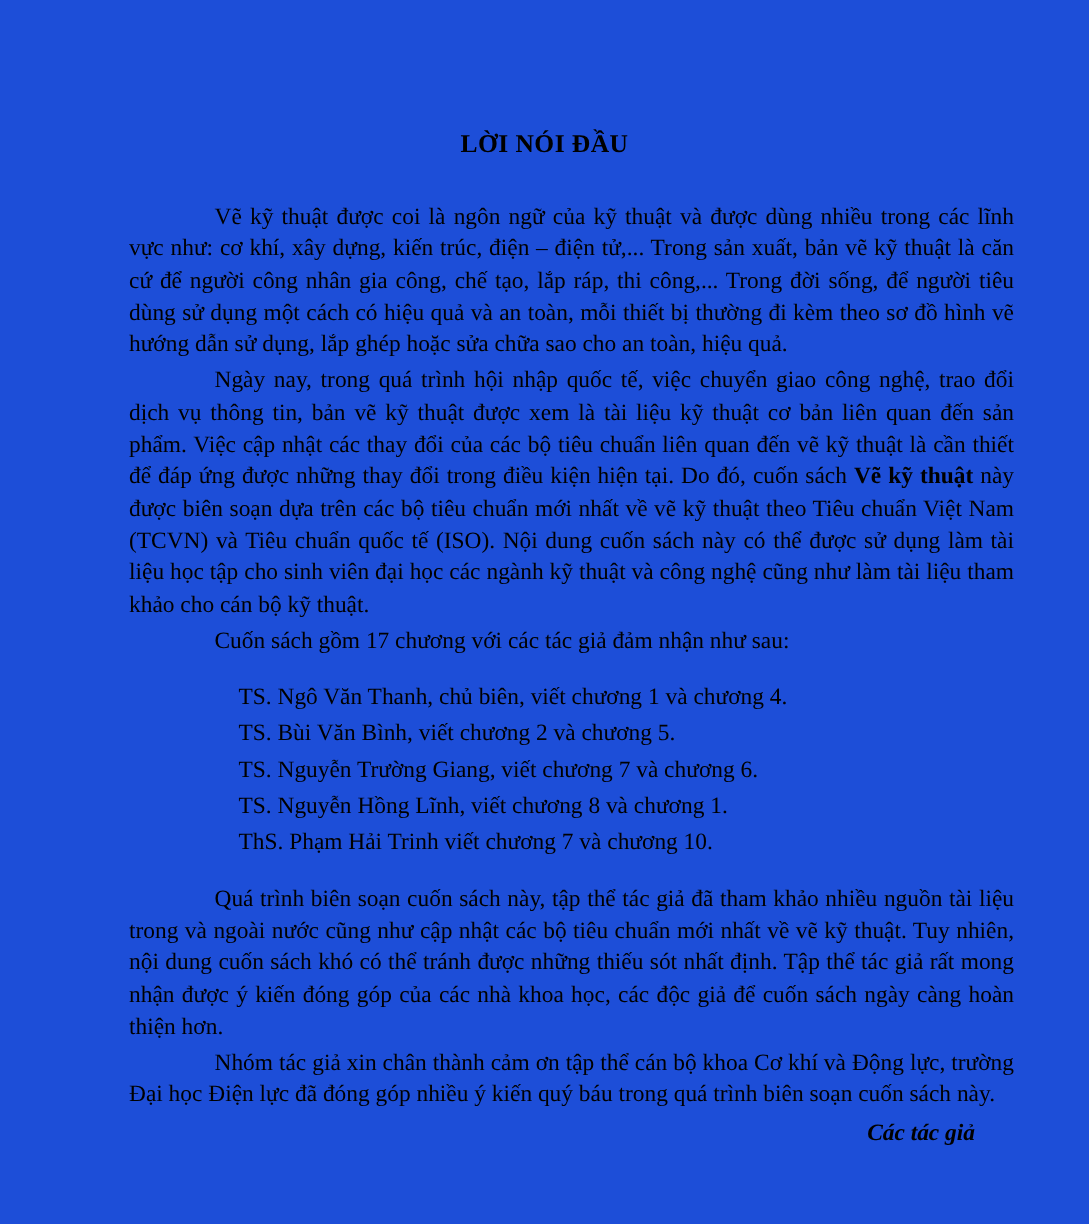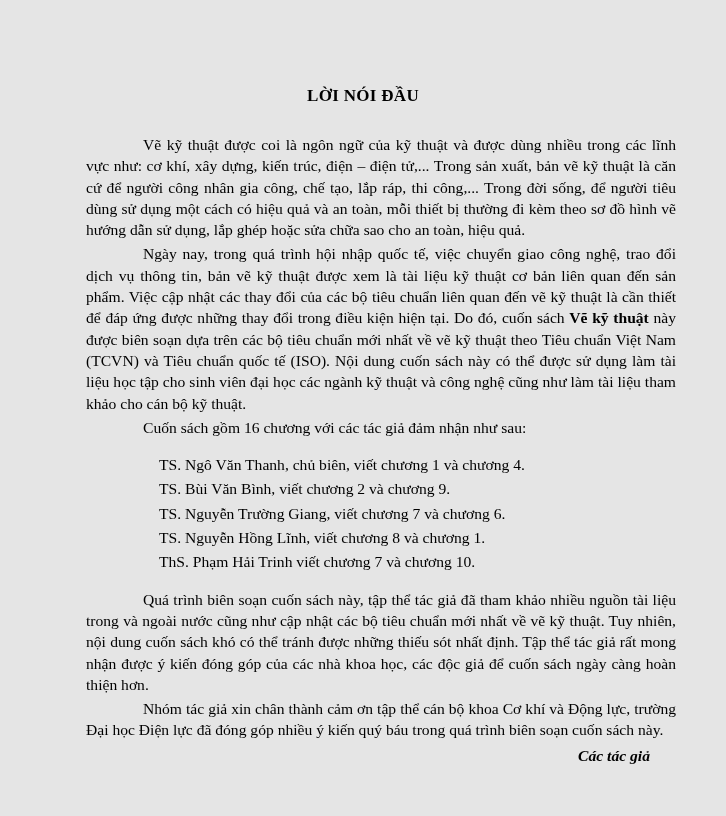--- a/index.html
+++ b/index.html
@@ -10,21 +10,21 @@
   body {
     width: 726px;
     height: 816px;
     overflow: hidden;
     font-family: "Liberation Serif", "DejaVu Serif", serif;
     color: #000000;
   }
   .page {
     width: 726px;
     height: 816px;
-    background: #e5e5e5;
+    background: #1d4ed8;
     box-sizing: border-box;
     position: relative;
   }
   .doc-title {
     padding-top: 86px;
     text-align: center;
     font-weight: bold;
     font-size: 17px;
     line-height: 20px;
     letter-spacing: 0.3px;
@@ -74,25 +74,25 @@
 <div class="page">
 
   <div class="doc-title">LỜI NÓI ĐẦU</div>
 
   <div class="doc-body">
 
     <p class="para">Vẽ kỹ thuật được coi là ngôn ngữ của kỹ thuật và được dùng nhiều trong các lĩnh vực như: cơ khí, xây dựng, kiến trúc, điện – điện tử,... Trong sản xuất, bản vẽ kỹ thuật là căn cứ để người công nhân gia công, chế tạo, lắp ráp, thi công,... Trong đời sống, để người tiêu dùng sử dụng một cách có hiệu quả và an toàn, mỗi thiết bị thường đi kèm theo sơ đồ hình vẽ hướng dẫn sử dụng, lắp ghép hoặc sửa chữa sao cho an toàn, hiệu quả.</p>
 
     <p class="para"><span>Ngày nay, trong quá trình hội nhập quốc tế, việc chuyển giao công nghệ, trao đổi dịch vụ thông tin, bản vẽ kỹ thuật được xem là tài liệu kỹ thuật cơ bản liên quan đến sản phẩm. Việc cập nhật các thay đổi của các bộ tiêu chuẩn liên quan đến vẽ kỹ thuật là cần thiết để đáp ứng được những thay đổi trong điều kiện hiện tại. Do đó, cuốn sách </span><b>Vẽ kỹ thuật</b><span> này được biên soạn dựa trên các bộ tiêu chuẩn mới nhất về vẽ kỹ thuật theo Tiêu chuẩn Việt Nam (TCVN) và Tiêu chuẩn quốc tế (ISO). Nội dung cuốn sách này có thể được sử dụng làm tài liệu học tập cho sinh viên đại học các ngành kỹ thuật và công nghệ cũng như làm tài liệu tham khảo cho cán bộ kỹ thuật.</span></p>
 
-    <p class="single-line">Cuốn sách gồm 16 chương với các tác giả đảm nhận như sau:</p>
+    <p class="single-line">Cuốn sách gồm 17 chương với các tác giả đảm nhận như sau:</p>
 
     <ul class="author-list">
       <li>TS. Ngô Văn Thanh, chủ biên, viết chương 1 và chương 4.</li>
-      <li>TS. Bùi Văn Bình, viết chương 2 và chương 9.</li>
+      <li>TS. Bùi Văn Bình, viết chương 2 và chương 5.</li>
       <li>TS. Nguyễn Trường Giang, viết chương 7 và chương 6.</li>
       <li>TS. Nguyễn Hồng Lĩnh, viết chương 8 và chương 1.</li>
       <li>ThS. Phạm Hải Trinh viết chương 7 và chương 10.</li>
     </ul>
 
     <p class="para">Quá trình biên soạn cuốn sách này, tập thể tác giả đã tham khảo nhiều nguồn tài liệu trong và ngoài nước cũng như cập nhật các bộ tiêu chuẩn mới nhất về vẽ kỹ thuật. Tuy nhiên, nội dung cuốn sách khó có thể tránh được những thiếu sót nhất định. Tập thể tác giả rất mong nhận được ý kiến đóng góp của các nhà khoa học, các độc giả để cuốn sách ngày càng hoàn thiện hơn.</p>
 
     <p class="para">Nhóm tác giả xin chân thành cảm ơn tập thể cán bộ khoa Cơ khí và Động lực, trường Đại học Điện lực đã đóng góp nhiều ý kiến quý báu trong quá trình biên soạn cuốn sách này.</p>
 
     <div class="signature">Các tác giả</div>

